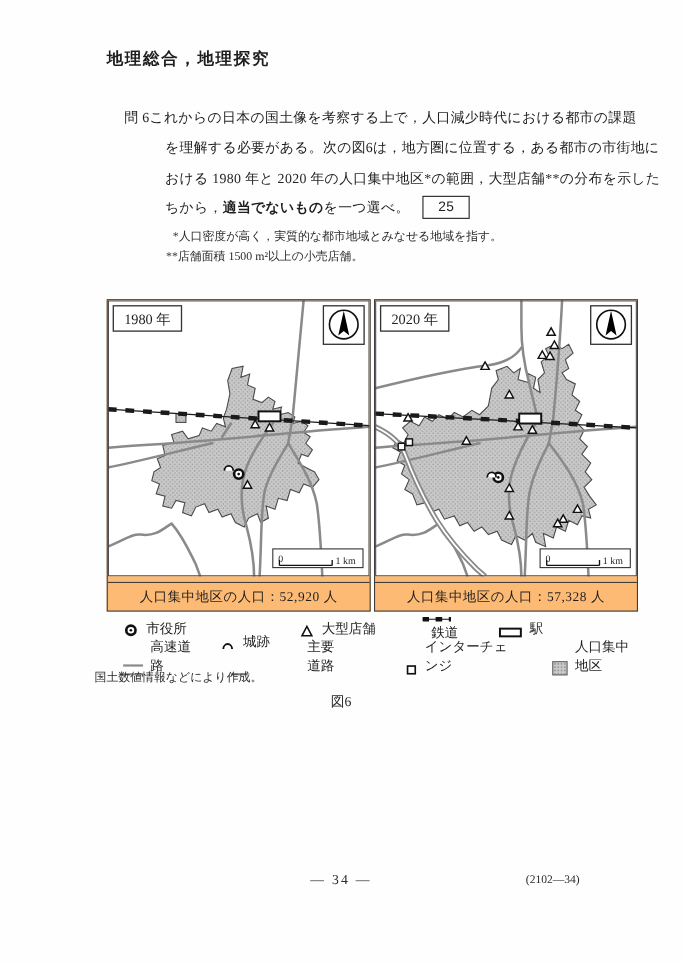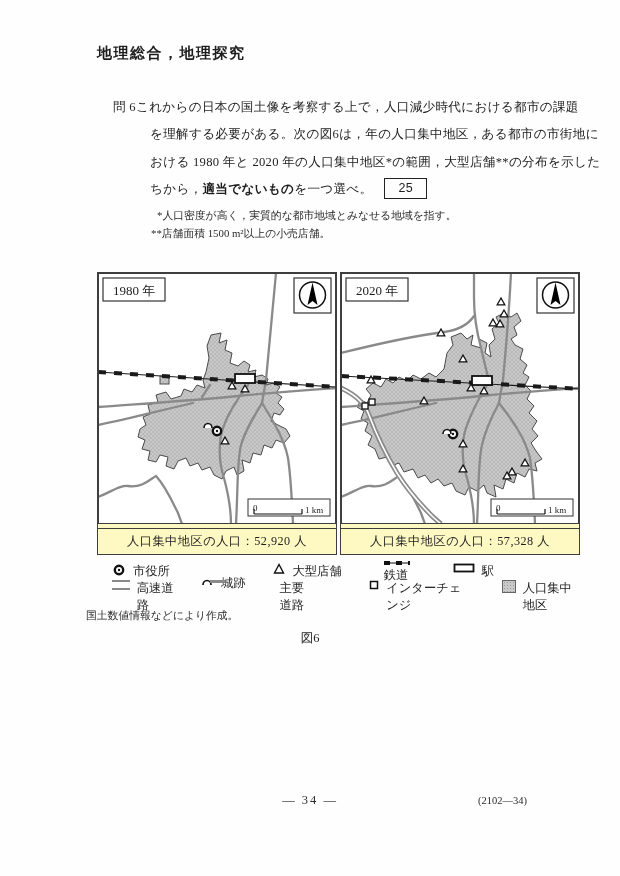--- a/index.html
+++ b/index.html
@@ -24,33 +24,33 @@
   .bold{font-weight:bold;}
   .answer-box{
     display:inline-block;border:1.6px solid #222;padding:0 13px;margin-left:12px;
     font-size:12.5px;line-height:19px;vertical-align:1px;
     font-family:"Liberation Sans","DejaVu Sans",sans-serif;
   }
   .footnotes{
     position:absolute;left:151px;top:207px;font-size:10.8px;line-height:17.5px;color:#2a2a2a;
   }
   .maps-row{position:absolute;left:97px;top:272px;display:flex;gap:3px;}
-  .map-frame{border:1.6px solid #3e3e3e;background:#fef9c3;}
+  .map-frame{border:1.6px solid #3e3e3e;background:#fdba74;}
   .map-caption{
     border-top:1.6px solid #3e3e3e;height:25px;line-height:25px;text-align:center;
     font-size:12.2px;color:#1f1f1f;letter-spacing:.5px;
   }
   svg text{font-family:"Liberation Serif","DejaVu Serif",serif;}
   .legend{
     position:absolute;left:112px;top:558px;width:470px;
     font-size:12.3px;color:#1f1f1f;
     font-family:"Liberation Serif","DejaVu Serif",serif;
   }
   .legend-row{display:flex;align-items:center;height:26px;}
-  .legend-item{display:inline-flex;align-items:flex-start;margin-right:30px;}
+  .legend-item{display:inline-flex;align-items:flex-end;margin-right:30px;}
   .legend-item .sym{display:inline-flex;align-items:center;justify-content:center;margin-right:7px;}
   .did-swatch{width:15px;height:11px;border:1px solid #666;
     background:#c9c9c9;
     background-image:radial-gradient(#9a9a9a 0.7px, transparent 0.8px);
     background-size:3px 3px;}
   .road-main{width:22px;height:2.5px;background:#8a8a8a;}
   .road-exp{width:22px;height:6px;border-top:2.2px solid #8a8a8a;border-bottom:2.2px solid #8a8a8a;}
   .source-note{position:absolute;left:86px;top:609px;font-size:10.8px;color:#2a2a2a;}
   .figure-caption{position:absolute;left:0;right:0;top:630px;text-align:center;font-size:12.5px;color:#1f1f1f;}
   .footer-page{position:absolute;left:0;right:0;top:793px;text-align:center;font-size:12.5px;color:#2a2a2a;letter-spacing:2px;}
@@ -58,21 +58,21 @@
 </style>
 </head>
 <body>
 
 <div class="page">
 
   <div class="doc-title">地理総合，地理探究</div>
 
   <div class="question">
     <div class="q-line"><span class="q-label">問 6</span><span>これからの日本の国土像を考察する上で，人口減少時代における都市の課題</span></div>
-    <div class="q-line indent">を理解する必要がある。次の図6は，年の人口集中地区，ある都市の市街地に</div>
+    <div class="q-line indent">を理解する必要がある。次の図6は，地方圏に位置する，ある都市の市街地に</div>
     <div class="q-line indent">おける 1980 年と 2020 年の人口集中地区*の範囲，大型店舗**の分布を示した</div>
     <div class="q-line indent"><span>ちから，</span><span class="bold">適当でないもの</span><span>を一つ選べ。</span><span class="answer-box">25</span></div>
   </div>
 
   <div class="footnotes">
     <div style="padding-left:6px;">*人口密度が高く，実質的な都市地域とみなせる地域を指す。</div>
     <div>**店舗面積 1500 m²以上の小売店舗。</div>
   </div>
 
   <div class="maps-row">

